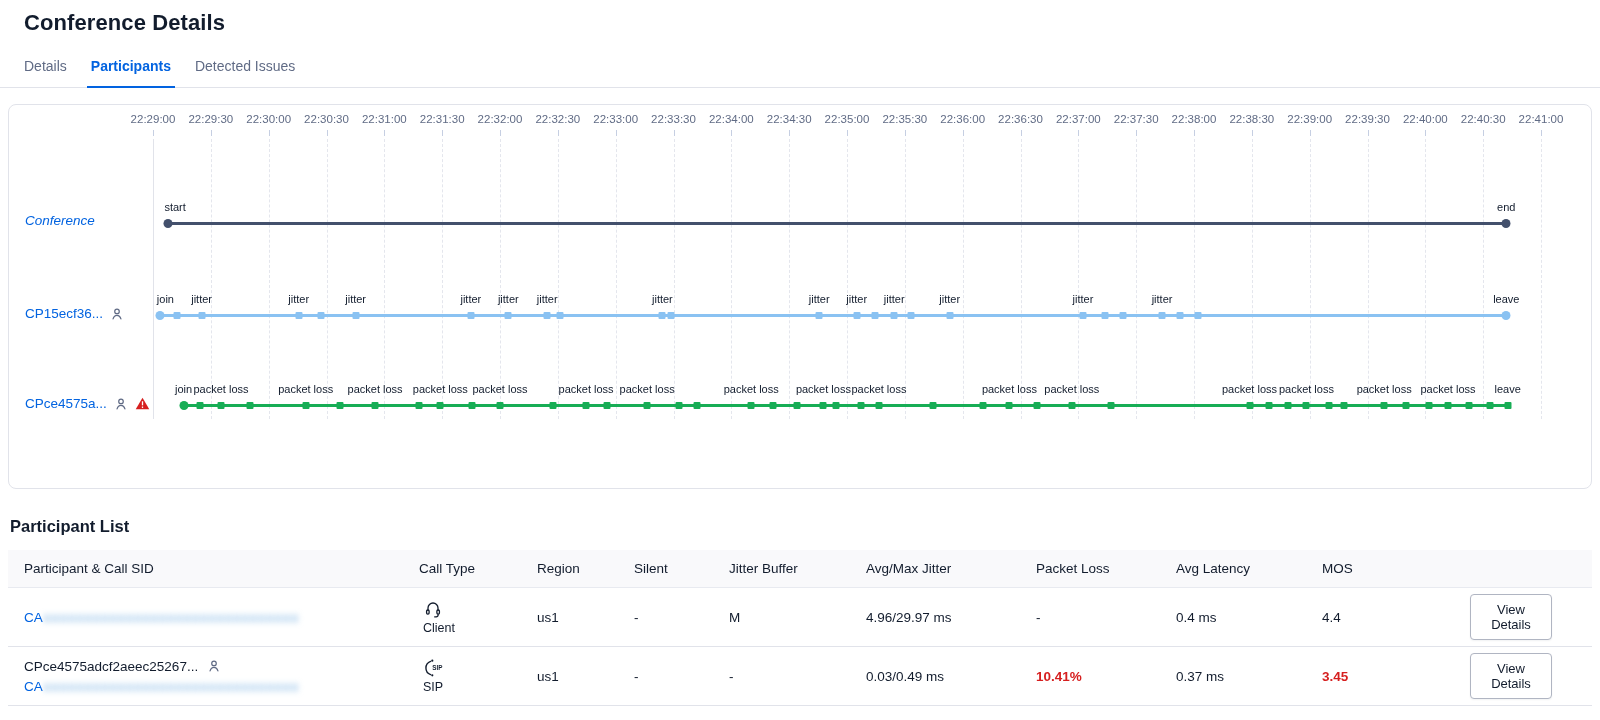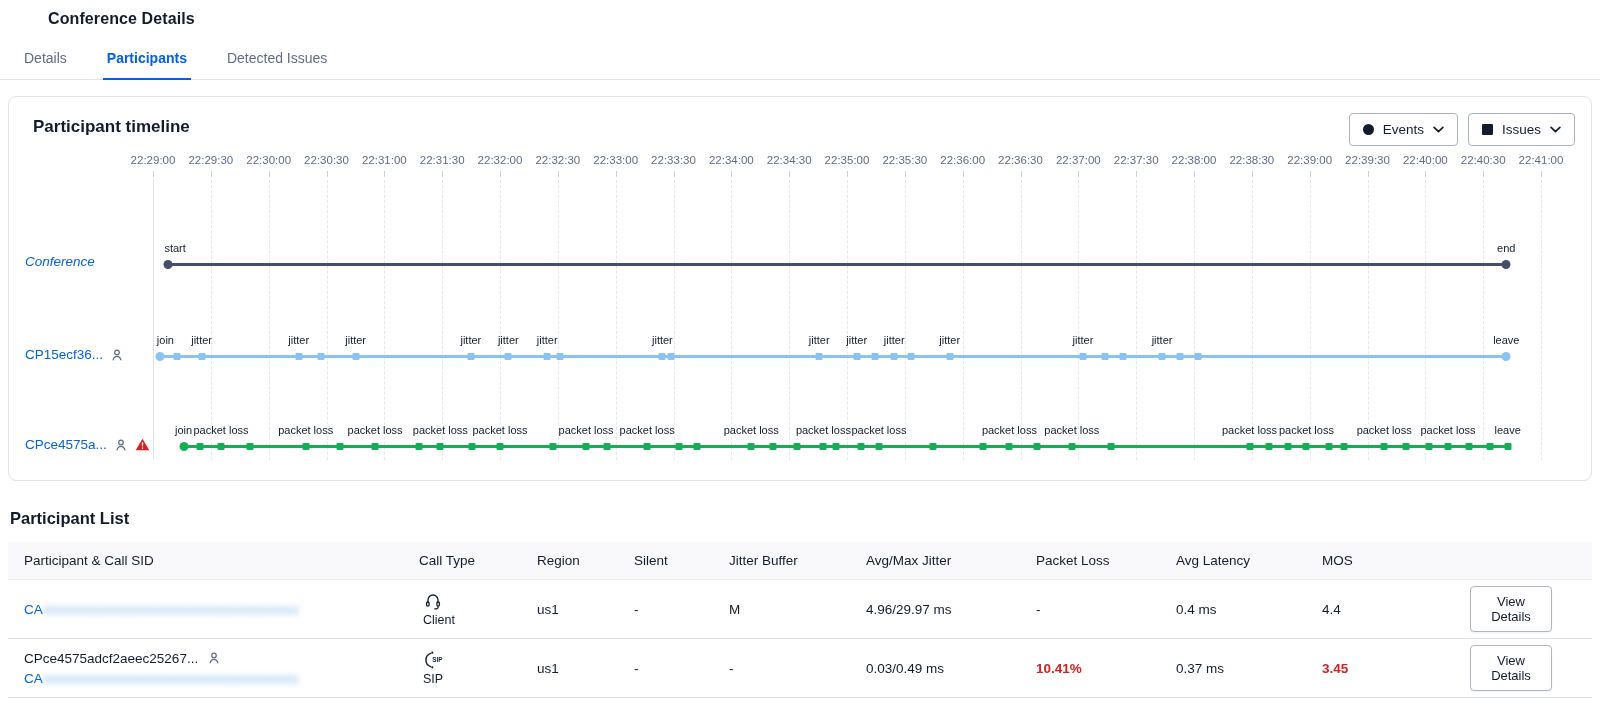--- a/index.html
+++ b/index.html
@@ -2,24 +2,24 @@
 <html><head>
 <meta charset="utf-8">
 <style>
   * { box-sizing: border-box; margin: 0; padding: 0; }
   body {
     width: 1600px; height: 720px; background: #ffffff;
     font-family: "Liberation Sans", sans-serif; color: #121C2D;
     overflow: hidden; position: relative;
   }
   .page { width: 1600px; height: 720px; position: relative; }
-  h1.page-title { font-size: 16px; font-weight: 700; padding: 10px 16px 0 24px; letter-spacing: .1px; margin-left: 24px; }
+  h1.page-title { font-size: 22px; font-weight: 700; padding: 10px 16px 0 24px; letter-spacing: .1px; }
 
   
-  .tabs { display: flex; gap: 40px; margin-top: 22px; padding-left: 24px; border-bottom: 1px solid #E1E3EA; }
+  .tabs { display: flex; gap: 24px; margin-top: 22px; padding-left: 24px; border-bottom: 1px solid #E1E3EA; }
   .tab { font-size: 14px; color: #606B85; padding-bottom: 13px; cursor: pointer; position: relative; }
   .tab.active { color: #0263E0; font-weight: 600; }
   .tab.active::after { content:""; position:absolute; left:-4px; right:-4px; bottom:-1px; height:2px; background:#0263E0; }
 
   
   .card { margin: 16px 8px 0 8px; border: 1px solid #E1E3EA; border-radius: 8px; height: 385px; position: relative; background:#fff; }
   .card-head { display: flex; justify-content: space-between; align-items: flex-start; padding: 16px 16px 0 24px; }
   .card-head h2 { font-size: 17px; font-weight: 700; padding-top: 4px; }
   .filters { display: flex; gap: 10px; }
   .filter-btn { display: flex; align-items: center; gap: 9px; background: #fff; border: 1px solid #AEB2C1;
@@ -70,43 +70,20 @@
 <div class="page">
   <h1 class="page-title">Conference Details</h1>
 
   <div class="tabs">
       <div class="tab">Details</div>
       <div class="tab active">Participants</div>
       <div class="tab">Detected Issues</div>
     </div>
 
   <div class="card">
-    <div class="card-head">
-      <h2>Participant timeline</h2>
-      <div class="filters">
-          <button class="filter-btn">
-            <span class="ico-circle"></span>
-            <span>Events</span>
-            <span class="icon-wrap">
-              <svg width="11" height="7" viewBox="0 0 10 6">
-                <path d="M1 1l4 4 4-4" fill="none" stroke="#121C2D" stroke-width="1.5" stroke-linecap="round" stroke-linejoin="round"></path>
-              </svg>
-            </span>
-          </button>
-          <button class="filter-btn">
-            <span class="ico-square"></span>
-            <span>Issues</span>
-            <span class="icon-wrap">
-              <svg width="11" height="7" viewBox="0 0 10 6">
-                <path d="M1 1l4 4 4-4" fill="none" stroke="#121C2D" stroke-width="1.5" stroke-linecap="round" stroke-linejoin="round"></path>
-              </svg>
-            </span>
-          </button>
-        </div>
-    </div>
     <div class="tl">
       <div class="tl-labels">
           <div class="tl-row-label" style="top: 100px; font-style: italic;">
             <a href="#">Conference</a>
           </div>
           <div class="tl-row-label" style="top: 193px;">
             <a href="#">CP15ecf36...</a>
             <span class="icon-wrap">
               <svg width="14" height="14" viewBox="0 0 16 16">
                 <circle cx="8" cy="5" r="2.6" fill="none" stroke="#606B85" stroke-width="1.4"></circle>

